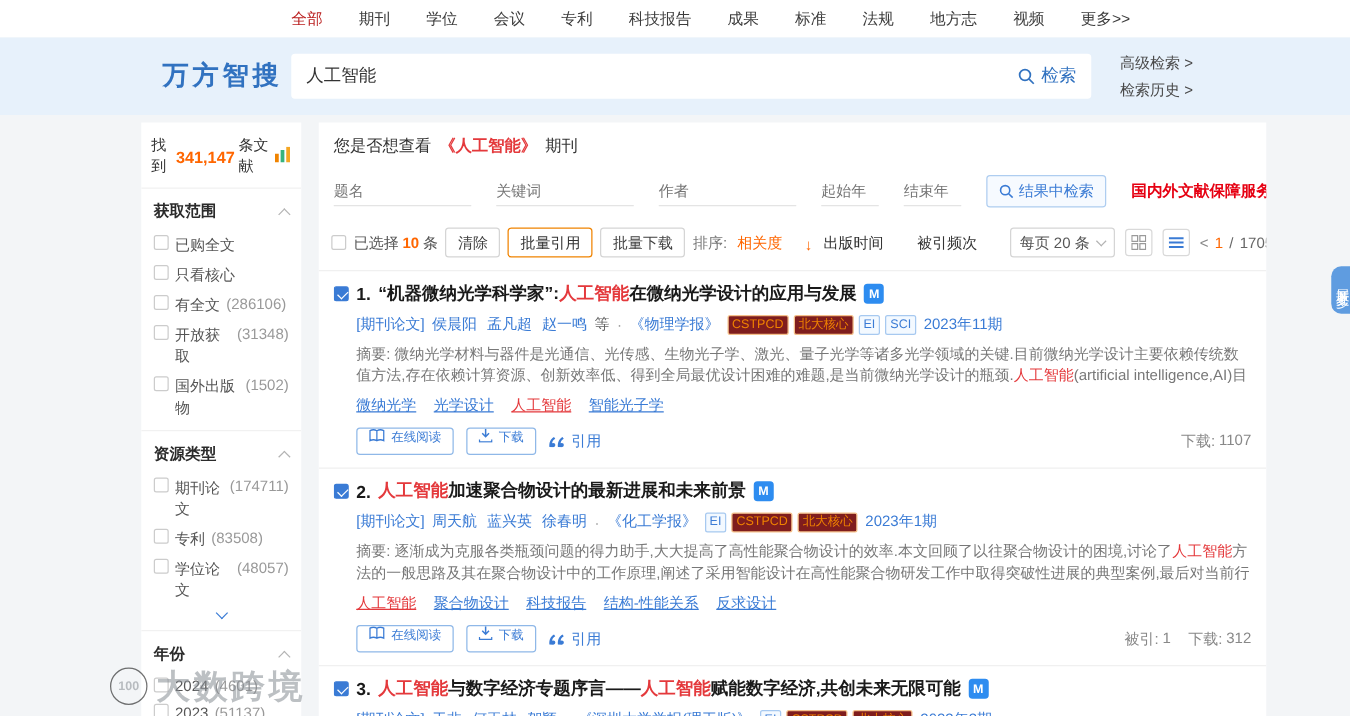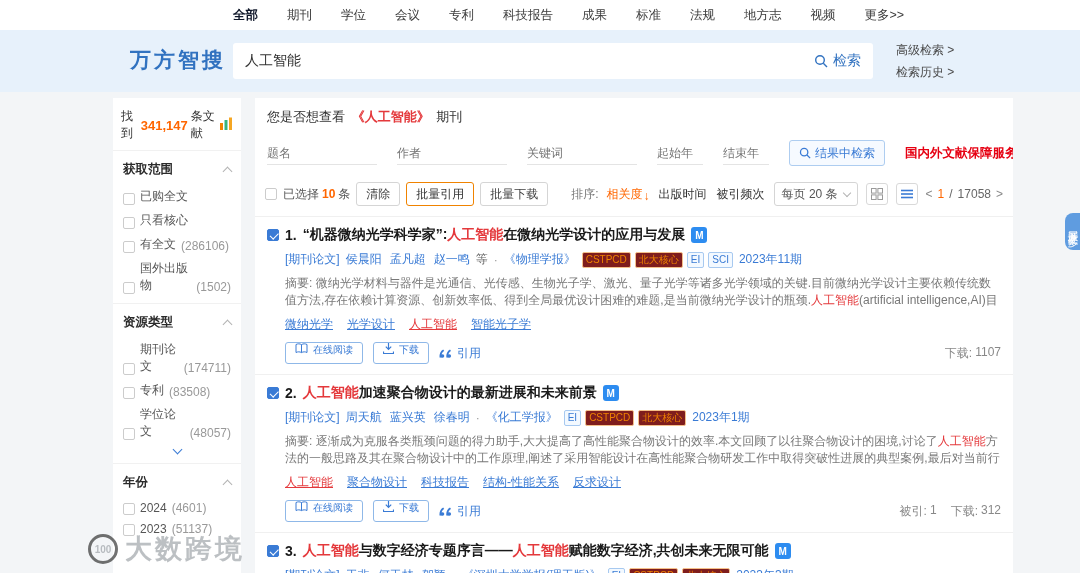--- a/index.html
+++ b/index.html
@@ -3,21 +3,21 @@
 <meta charset="utf-8">
 <style>
   *{margin:0;padding:0;box-sizing:border-box}
   html,body{width:1080px;height:573px;overflow:hidden}
   body{font-family:"Liberation Sans","DejaVu Sans",sans-serif;font-size:12px;color:#333;background:#f3f5f7}
   .page{position:relative;width:1080px;height:573px;overflow:hidden;background:#f3f5f7}
 
   
   .topnav{position:absolute;top:0;left:0;width:100%;height:30px;background:#fff;display:flex;align-items:center;padding-left:233px;gap:29px;font-size:12.5px;color:#3c3c3c;white-space:nowrap}
   .topnav .nav-item{cursor:pointer}
-  .topnav .active{color:#0f172a;font-weight:bold}
+  .topnav .active{color:#b91c1c;font-weight:normal}
 
   
   .header{position:absolute;top:30px;left:0;width:100%;height:62px;background:#e7f1fb}
   .logo{position:absolute;left:130px;top:16px;font-size:21px;font-weight:bold;color:#3172c0;letter-spacing:3px}
   .searchbox{position:absolute;left:233px;top:13px;width:640px;height:36px;background:#fff;border-radius:3px;display:flex;align-items:center;padding:0 12px}
   .searchbox input{flex:1;border:none;outline:none;font-size:14px;color:#333;background:transparent}
   .search-btn{display:flex;align-items:center;gap:5px;color:#3172c0;font-size:14px;cursor:pointer;flex:none}
   .header-links{position:absolute;left:896px;top:9px;font-size:12px;color:#4a4a4a;line-height:22px}
   .header-links div{cursor:pointer}
 
@@ -25,21 +25,21 @@
   .sidebar{position:absolute;left:113px;top:98px;width:128px;height:475px;background:#fff;overflow:hidden}
   .found{padding:10px 8px 8px;display:flex;align-items:center;gap:3px;font-size:12px;color:#333}
   .found b{color:#f60;font-size:13px}
   .found .spacer{margin-left:auto}
   .section{border-top:1px solid #f1f1f1;padding:7px 8px 6px}
   .sec-head{display:flex;justify-content:space-between;align-items:center;font-size:12.5px;font-weight:bold;color:#2b2b2b;padding:3px 2px 6px;cursor:pointer}
   .chev{display:inline-block;width:7px;height:7px;border-right:1.5px solid #b3b3b3;border-bottom:1.5px solid #b3b3b3}
   .chev.up{transform:rotate(-135deg);margin-top:4px}
   .chev.down{transform:rotate(45deg);margin-bottom:3px}
   .chev.blue{border-color:#3a7bd5}
-  .side-row{display:flex;align-items:flex-end;gap:5px;padding:3.5px 2px;font-size:12px;color:#555;cursor:pointer}
+  .side-row{display:flex;align-items:flex-start;gap:5px;padding:3.5px 2px;font-size:12px;color:#555;cursor:pointer}
   .side-row .cnt{color:#999}
   .cb{display:inline-block;width:12px;height:12px;border:1px solid #ccc;border-radius:2px;background:#fff;flex:none}
   .cb.checked{background:#3a7bd5;border-color:#3a7bd5;position:relative}
   .cb.checked::after{content:"";position:absolute;left:3.5px;top:1px;width:3.5px;height:6.5px;border-right:1.6px solid #fff;border-bottom:1.6px solid #fff;transform:rotate(45deg)}
   .more-chev{display:flex;justify-content:center;padding:3px 0 1px;cursor:pointer}
 
   
   .main{position:absolute;left:255px;top:98px;width:758px;height:475px;background:#fff;overflow:hidden}
   .suggest{padding:10px 12px 4px;font-size:13px;color:#333}
   .suggest .journal{color:#e4393c;font-weight:bold;cursor:pointer;margin:0 3px}
@@ -50,21 +50,21 @@
   .service-link{margin-left:auto;color:#e60012;font-weight:bold;font-size:12.5px;cursor:pointer}
 
   .toolbar{display:flex;align-items:center;gap:6px;padding:4px 10px 10px;font-size:12px;color:#555;white-space:nowrap}
   .sel-txt{display:flex;align-items:center;gap:3px}
   .sel-txt b{color:#f60}
   .btn{border:1px solid #d5d5d5;border-radius:3px;height:24px;padding:0 9px;display:inline-flex;align-items:center;background:#fff;font-size:12px;color:#404040;cursor:pointer}
   .btn.hl-border{border-color:#f08300;color:#333}
   .sort{margin-left:auto;display:flex;align-items:center;gap:8px}
   .sort .lbl{color:#777}
   .sort-opts{display:flex;gap:9px}
-  .opt{color:#333;cursor:pointer;display:inline-flex;align-items:flex-end;gap:1px}
+  .opt{color:#333;cursor:pointer;display:inline-flex;align-items:flex-end;gap:18px}
   .opt.active{color:#f60}
   .page-size{border:1px solid #d5d5d5;border-radius:3px;height:24px;display:inline-flex;align-items:center;gap:6px;padding:0 7px;color:#555;cursor:pointer}
   .page-size .chev{width:6px;height:6px}
   .view-icon{width:22px;height:22px;border:1px solid #d9d9d9;border-radius:3px;display:inline-flex;align-items:center;justify-content:center;background:#fff;cursor:pointer}
   .pager{display:flex;align-items:center;gap:5px;color:#666}
   .pager .cur{color:#f60}
   .pager .arr{cursor:pointer;color:#888}
 
   
   .result{padding:9px 12px 10px;border-top:1px solid #f0f0f0}
@@ -92,21 +92,21 @@
   .r-stats{margin-left:auto;color:#888;font-size:12px;display:flex;gap:14px}
   .stat{display:inline-flex;gap:3px}
 
   
   .expand-tab{position:absolute;right:0;top:213px;width:15px;padding:9px 1px 7px;background:#5f9ce0;color:#fff;border-radius:8px 0 0 8px;font-size:11px;line-height:13px;text-align:center;cursor:pointer}
   .expand-tab .txt{display:block;writing-mode:vertical-rl;margin:0 auto;letter-spacing:2px}
   .expand-tab .chev{width:5px;height:5px;border-color:#fff;transform:rotate(-45deg);margin-top:5px}
 
   
   .watermark{position:absolute;left:88px;top:531px;display:flex;align-items:center;gap:7px;color:#878d93;opacity:.55;pointer-events:none;z-index:9}
-  .wm-logo{width:30px;height:30px;border:3px solid #000000;border-radius:50%;display:flex;align-items:center;justify-content:center;font-size:10px;font-weight:bold}
+  .wm-logo{width:30px;height:30px;border:1px solid #000000;border-radius:50%;display:flex;align-items:center;justify-content:center;font-size:10px;font-weight:bold}
   .wm-text{font-size:27px;font-weight:bold;letter-spacing:3px}
 </style>
 </head>
 <body>
 
 <div class="page">
 
   <div class="topnav">
 
   <span class="nav-item active">全部</span>
@@ -173,20 +173,25 @@
             <span>只看核心</span>
             <span class="cnt"></span>
           </div>
 
           <div class="side-row">
             <span class="cb"></span>
             <span>有全文</span>
             <span class="cnt">(286106)</span>
           </div>
 
+          <div class="side-row">
+            <span class="cb"></span>
+            <span>开放获取</span>
+            <span class="cnt">(31348)</span>
+          </div>
 
           <div class="side-row">
             <span class="cb"></span>
             <span>国外出版物</span>
             <span class="cnt">(1502)</span>
           </div>
         </div>
     </div>
 
     <div class="section">
@@ -247,22 +252,22 @@
   <main class="main">
 
     <div class="suggest">
       <span>您是否想查看</span>
       <span class="journal">《人工智能》</span>
       <span>期刊</span>
     </div>
 
     <div class="filterbar">
       <input class="f-input" placeholder="题名" style="">
+      <input class="f-input" placeholder="关键词" style="">
       <input class="f-input" placeholder="作者" style="">
-      <input class="f-input" placeholder="关键词" style="">
       <input class="f-input small" placeholder="起始年" style="">
       <input class="f-input small" placeholder="结束年" style="">
       <span class="results-btn">
         <svg width="12" height="12" viewBox="0 0 14 14">
             <circle cx="6" cy="6" r="4.3" fill="none" stroke="#3a7bd5" stroke-width="1.5"></circle>
             <line x1="9.3" y1="9.3" x2="13" y2="13" stroke="#3a7bd5" stroke-width="1.5"></line>
           </svg>
         <span>结果中检索</span>
       </span>
       <span class="service-link">国内外文献保障服务&gt;&gt;</span>

